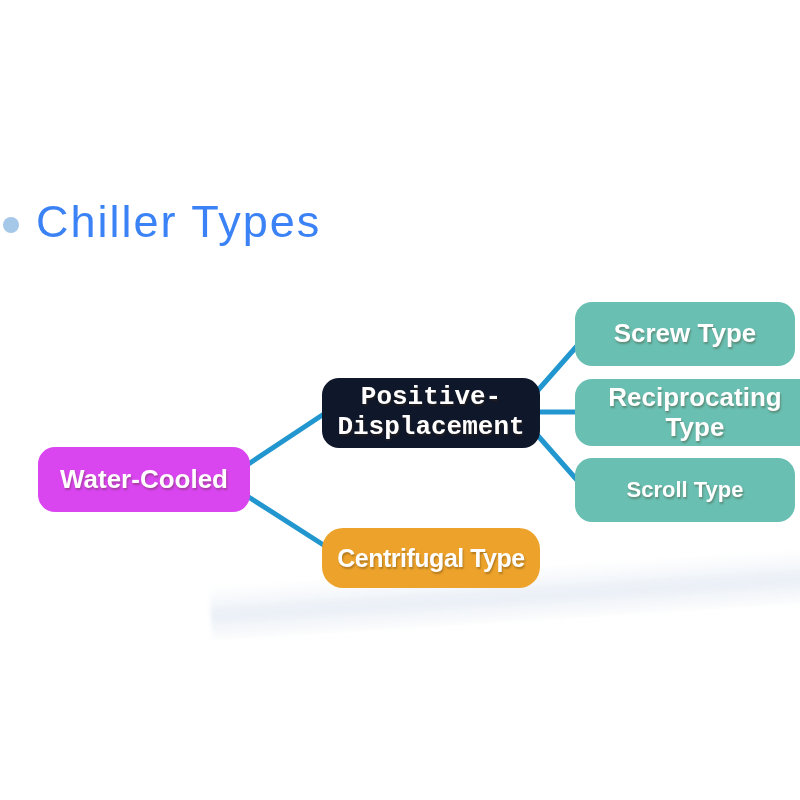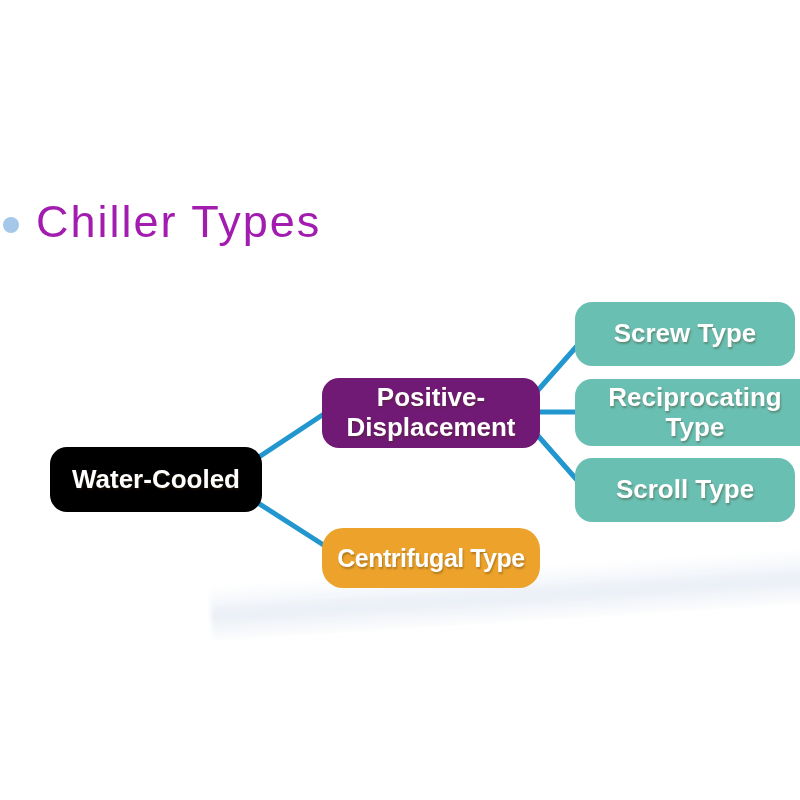--- a/index.html
+++ b/index.html
@@ -68,43 +68,43 @@
     line-height: 1.15;
     text-shadow: 1px 2px 2px rgba(70, 45, 15, 0.35);
     letter-spacing: 0px;
   }
   .node.single { white-space: nowrap; }
   #node-water         { left: 38px;  top: 447px; width: 212px; height: 65px; font-size: 26px; }
   #node-pd            { left: 322px; top: 378px; width: 218px; height: 70px; font-size: 26px; padding: 0 14px; }
   #node-centrifugal   { left: 322px; top: 528px; width: 218px; height: 60px; font-size: 25px; letter-spacing: -0.5px; }
   #node-screw         { left: 575px; top: 302px; width: 220px; height: 64px; font-size: 26px; }
   #node-reciprocating { left: 575px; top: 379px; width: 240px; height: 67px; font-size: 26px; padding: 0 10px; }
-  #node-scroll        { left: 575px; top: 458px; width: 220px; height: 64px; font-size: 26px; }
+  #node-scroll        { left: 575px; top: 458px; width: 220px; height: 64px; font-size: 22px; }
 </style>
 </head>
 <body style="background: rgb(255, 255, 255);">
 
 <div class="slide">
 
   <div class="bottom-band"></div>
 
   <span class="title-bullet" style="background: rgb(165, 199, 232);"></span>
-  <h1 class="page-title" style="color: #a21caf;">Chiller Types</h1>
+  <h1 class="page-title" style="color: #3b82f6;">Chiller Types</h1>
 
   <svg class="connectors" viewBox="0 0 800 800">
     <line class="connector" x1="244" y1="467" x2="336" y2="406" stroke-width="5" stroke-linecap="round" stroke="#2296CE"></line>
     <line class="connector" x1="244" y1="494" x2="336" y2="553" stroke-width="5" stroke-linecap="round" stroke="#2296CE"></line>
     <line class="connector" x1="532" y1="397" x2="584" y2="338" stroke-width="5" stroke-linecap="round" stroke="#2296CE"></line>
     <line class="connector" x1="532" y1="412" x2="584" y2="412" stroke-width="5" stroke-linecap="round" stroke="#2296CE"></line>
     <line class="connector" x1="532" y1="429" x2="584" y2="488" stroke-width="5" stroke-linecap="round" stroke="#2296CE"></line>
   </svg>
 
-  <div class="node single" id="node-water" style="background: #000000; color: rgb(255, 255, 255); margin-left: 12px;">Water-Cooled</div>
+  <div class="node single" id="node-water" style="background: #d946ef; color: rgb(255, 255, 255);">Water-Cooled</div>
 
-  <div class="node" id="node-pd" style="background: #701a75; color: rgb(255, 255, 255);">Positive-Displacement</div>
+  <div class="node" id="node-pd" style="background: #0f172a; color: rgb(255, 255, 255); font-family: Liberation Mono, monospace;">Positive-Displacement</div>
 
   <div class="node single" id="node-centrifugal" style="background: rgb(237, 163, 43); color: rgb(255, 255, 255); border-radius: 21px;">Centrifugal Type</div>
 
   <div class="node single" id="node-screw" style="background: rgb(105, 191, 178); color: rgb(255, 255, 255);">Screw Type</div>
 
   <div class="node" id="node-reciprocating" style="background: rgb(105, 191, 178); color: rgb(255, 255, 255);">Reciprocating Type</div>
 
   <div class="node single" id="node-scroll" style="background: rgb(105, 191, 178); color: rgb(255, 255, 255);">Scroll Type</div>
 
 </div>

